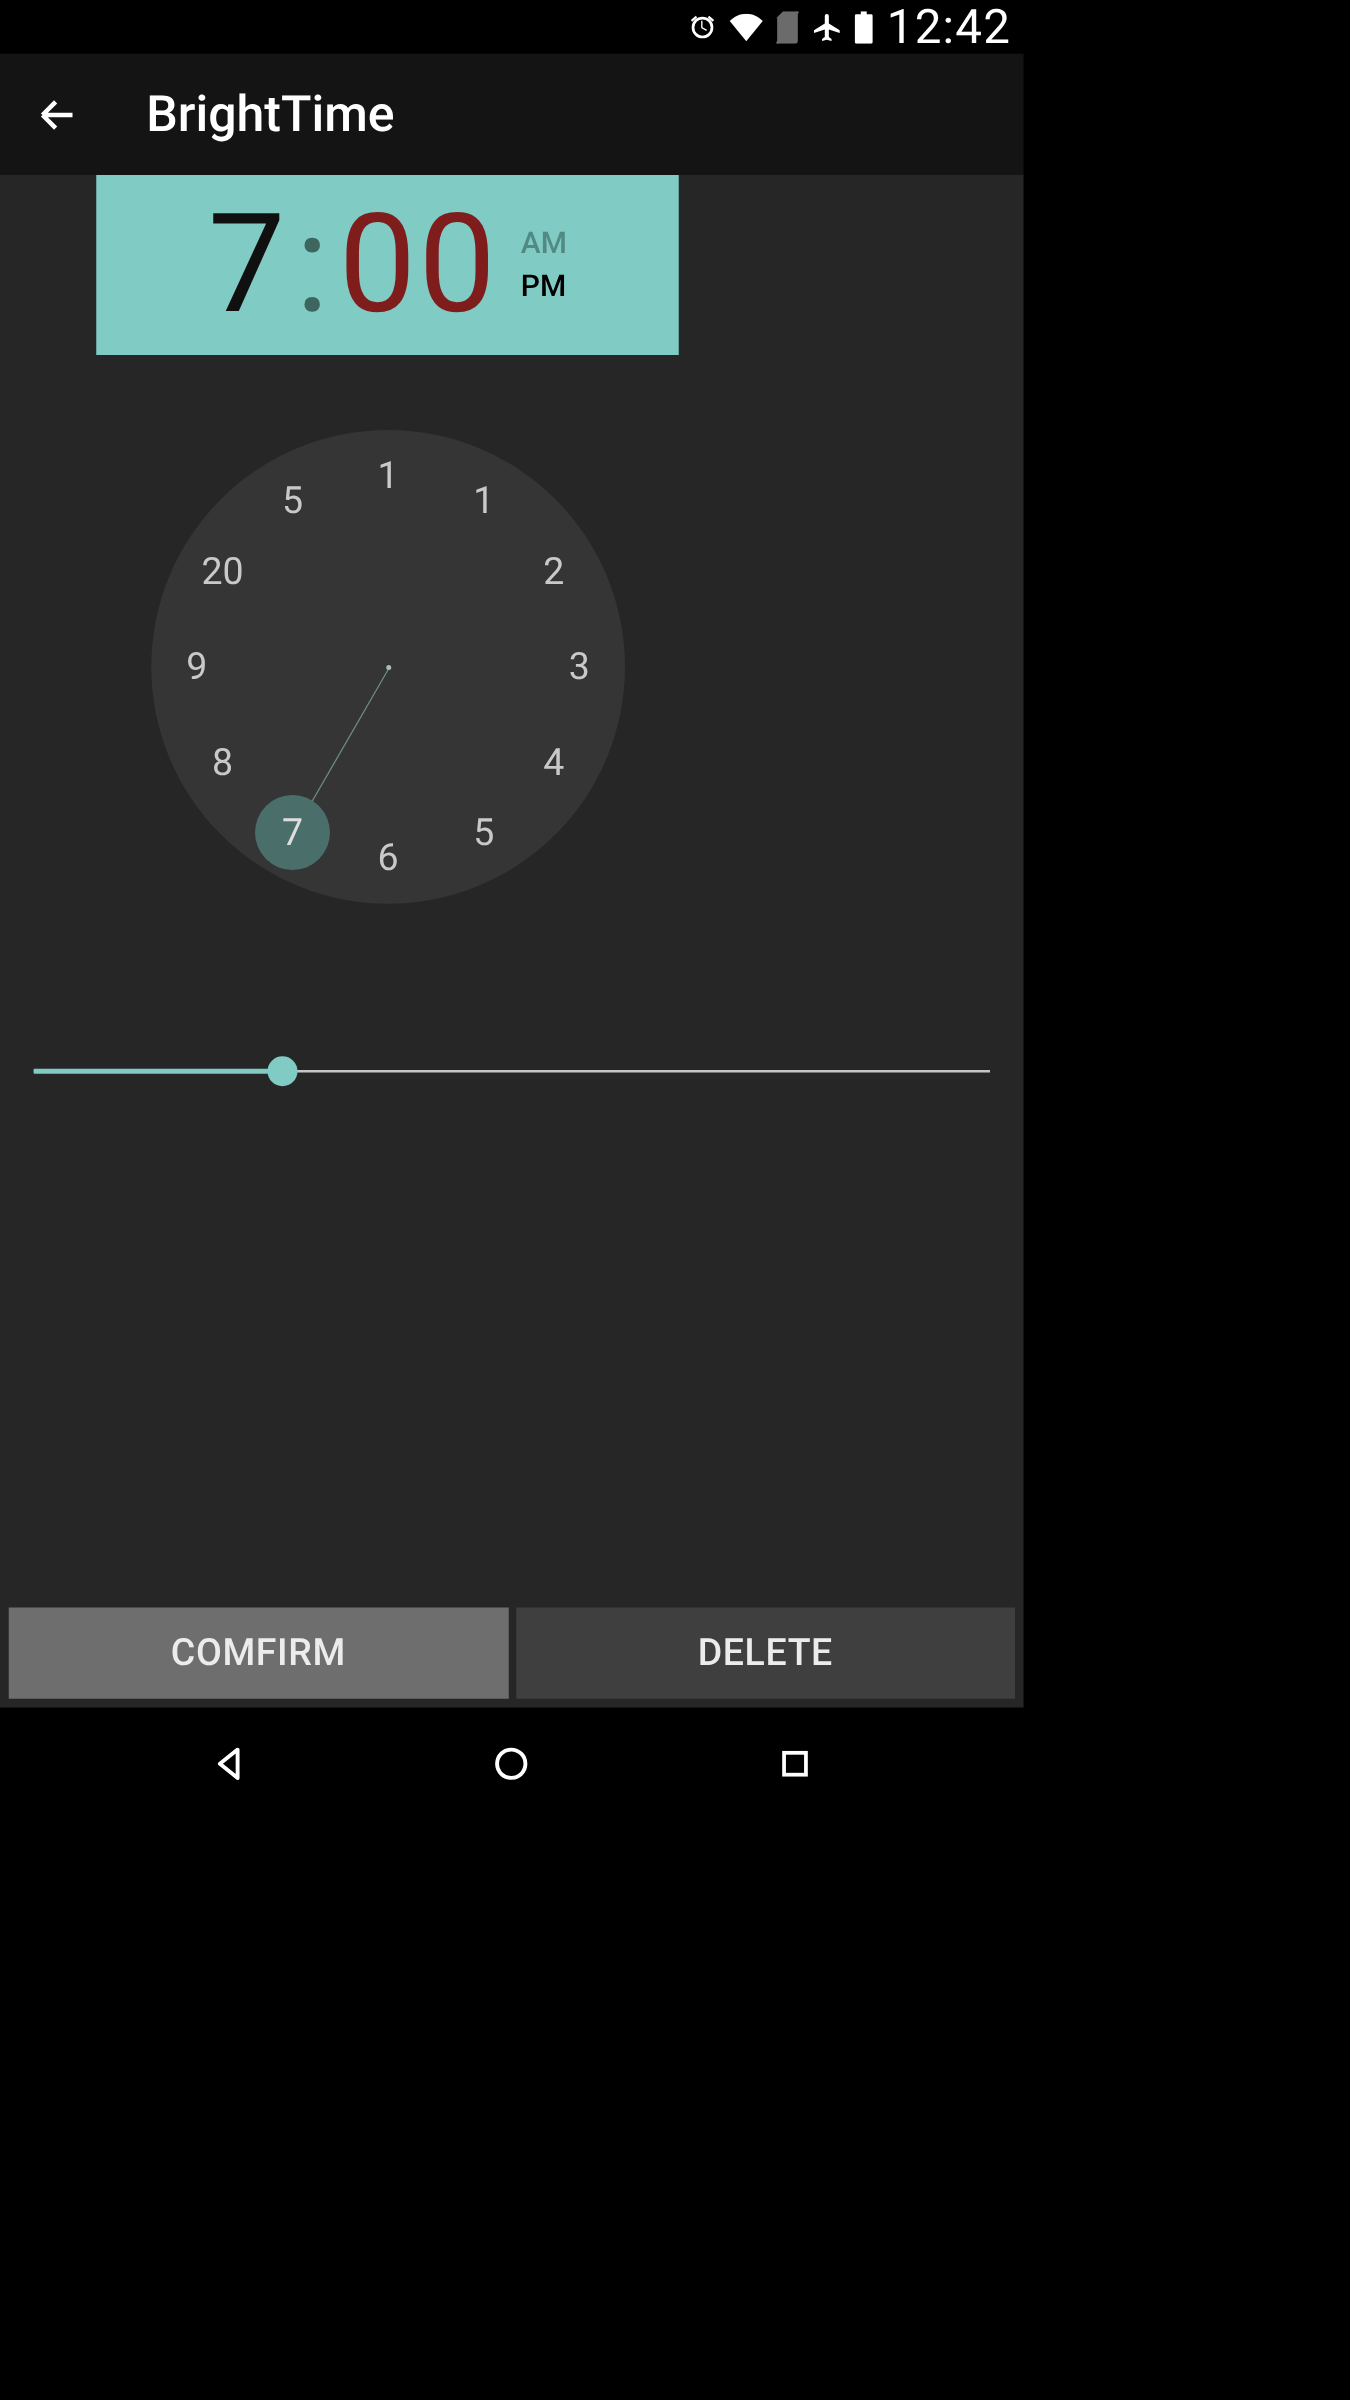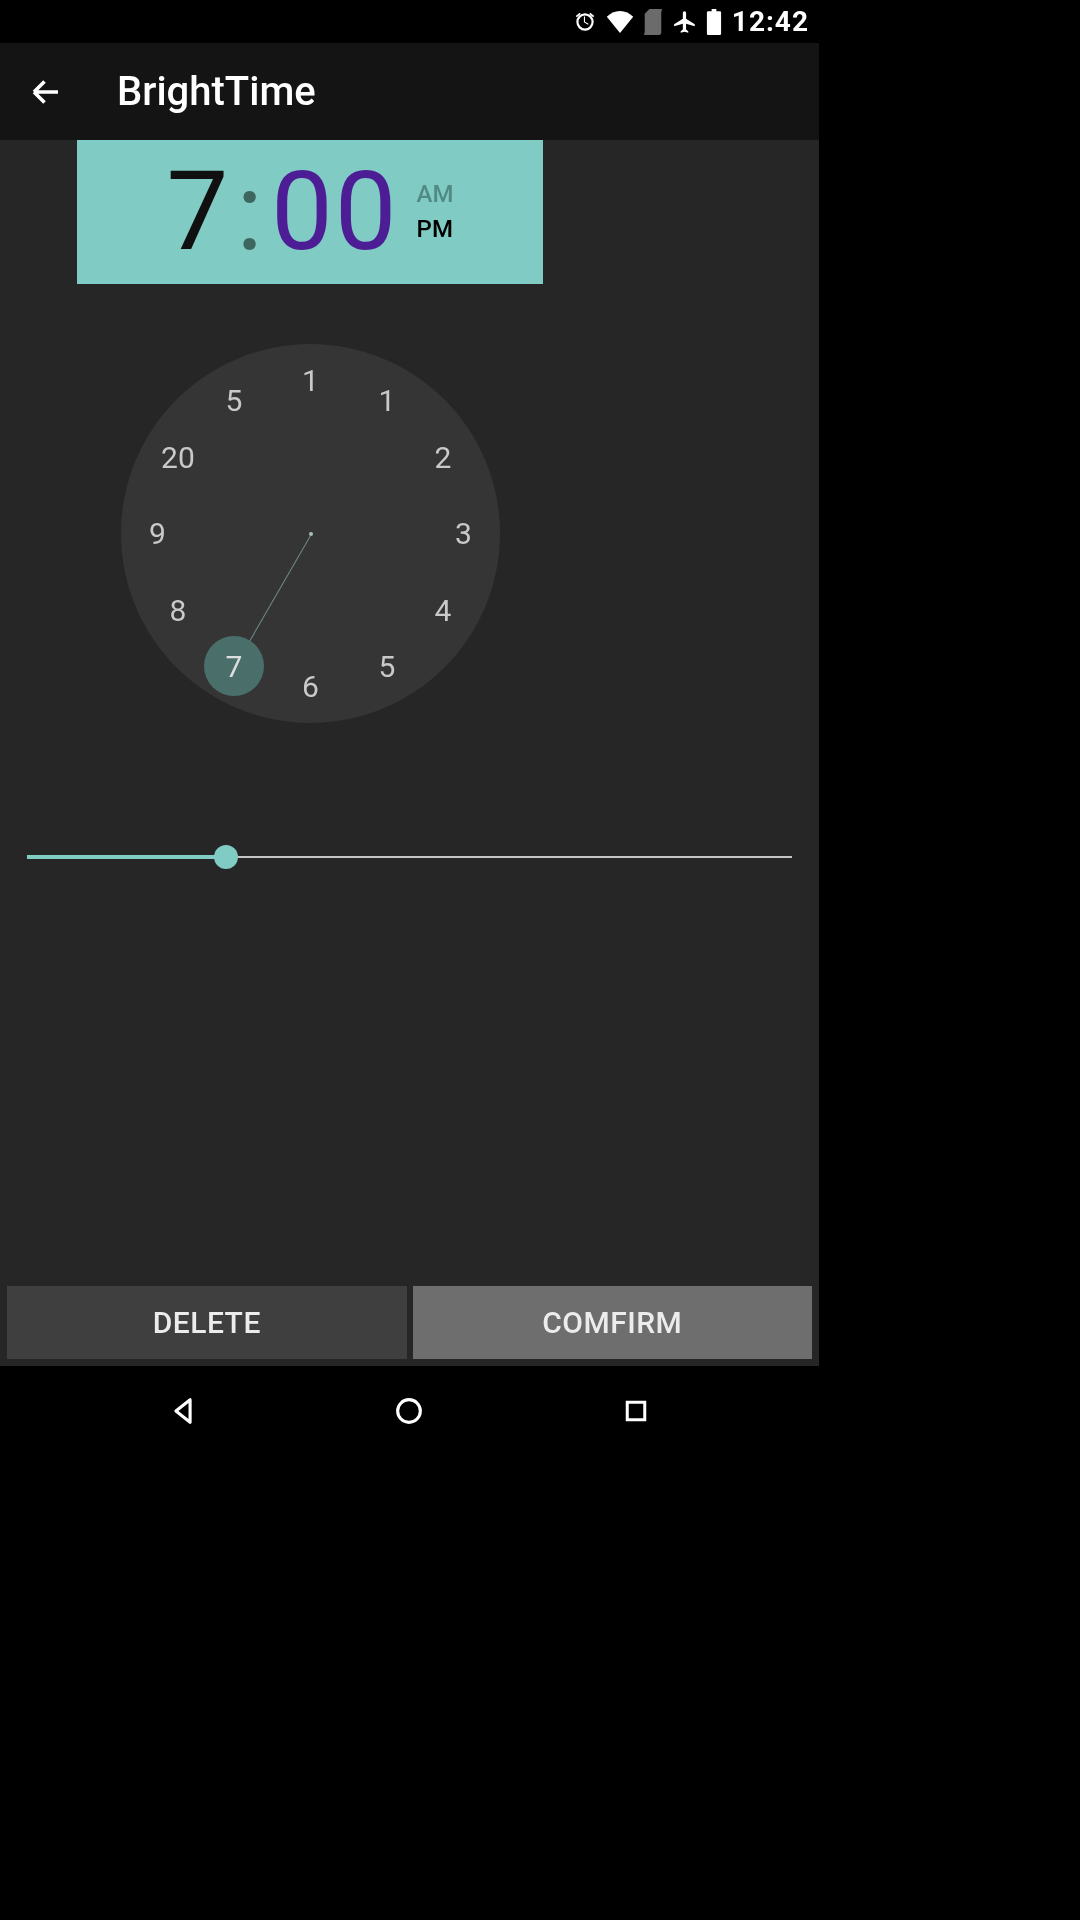--- a/index.html
+++ b/index.html
@@ -18,21 +18,21 @@
       display: flex;
       align-items: center;
       justify-content: flex-end;
       padding: 0 10px;
       gap: 8px;
       font-size: 26px;
       font-weight: 400;
       letter-spacing: 1px;
     }
     .statusbar svg { display: block; }
-    .statusbar .status-time { padding-left: 2px; font-size: 28px; font-weight: bold; }
+    .statusbar .status-time { padding-left: 2px; font-size: 38px; }
 
     
     .appbar {
       height: 97px;
       background: #141414;
       display: flex;
       align-items: center;
       padding-left: 24px;
     }
     .appbar .back { width: 44px; height: 44px; display: flex; align-items: center; justify-content: center; cursor: pointer; }
@@ -64,21 +64,21 @@
     .time-digits {
       display: flex;
       align-items: baseline;
       font-weight: 400;
       font-size: 110px;
       line-height: 1;
       color: #3d665f;
     }
     .time-digits .hour { color: #101010; }
     .time-digits .colon { padding: 0 8px; color: #3d665f; }
-    .time-digits .minute { color: #4c1d95; letter-spacing: 2px; }
+    .time-digits .minute { color: #7f1d1d; letter-spacing: 2px; }
     .ampm {
       display: flex;
       flex-direction: column;
       margin-left: 18px;
       font-size: 24px;
       font-weight: 500;
       line-height: 1.45;
     }
     .ampm .am { color: rgba(22,59,53,0.45); }
     .ampm .pm { color: #000000; }
@@ -250,22 +250,22 @@
       </div>
   </div>
 
   <div class="slider-area">
     <div class="slider-track-bg"></div>
     <div class="slider-track-active" style="width: 26%;"></div>
     <div class="slider-thumb" style="left: 26%;"></div>
   </div>
 
   <div class="buttons">
+    <div class="btn confirm">COMFIRM</div>
     <div class="btn delete">DELETE</div>
-    <div class="btn confirm">COMFIRM</div>
   </div>
 
 </div>
 
 <div class="navbar">
   <div class="nav-btn">
     <svg width="34" height="34" viewBox="0 0 24 24" fill="none" stroke="#fff" stroke-width="2.2" stroke-linejoin="round">
         <path d="M17 4 7 12l10 8z"></path>
       </svg>
   </div>

